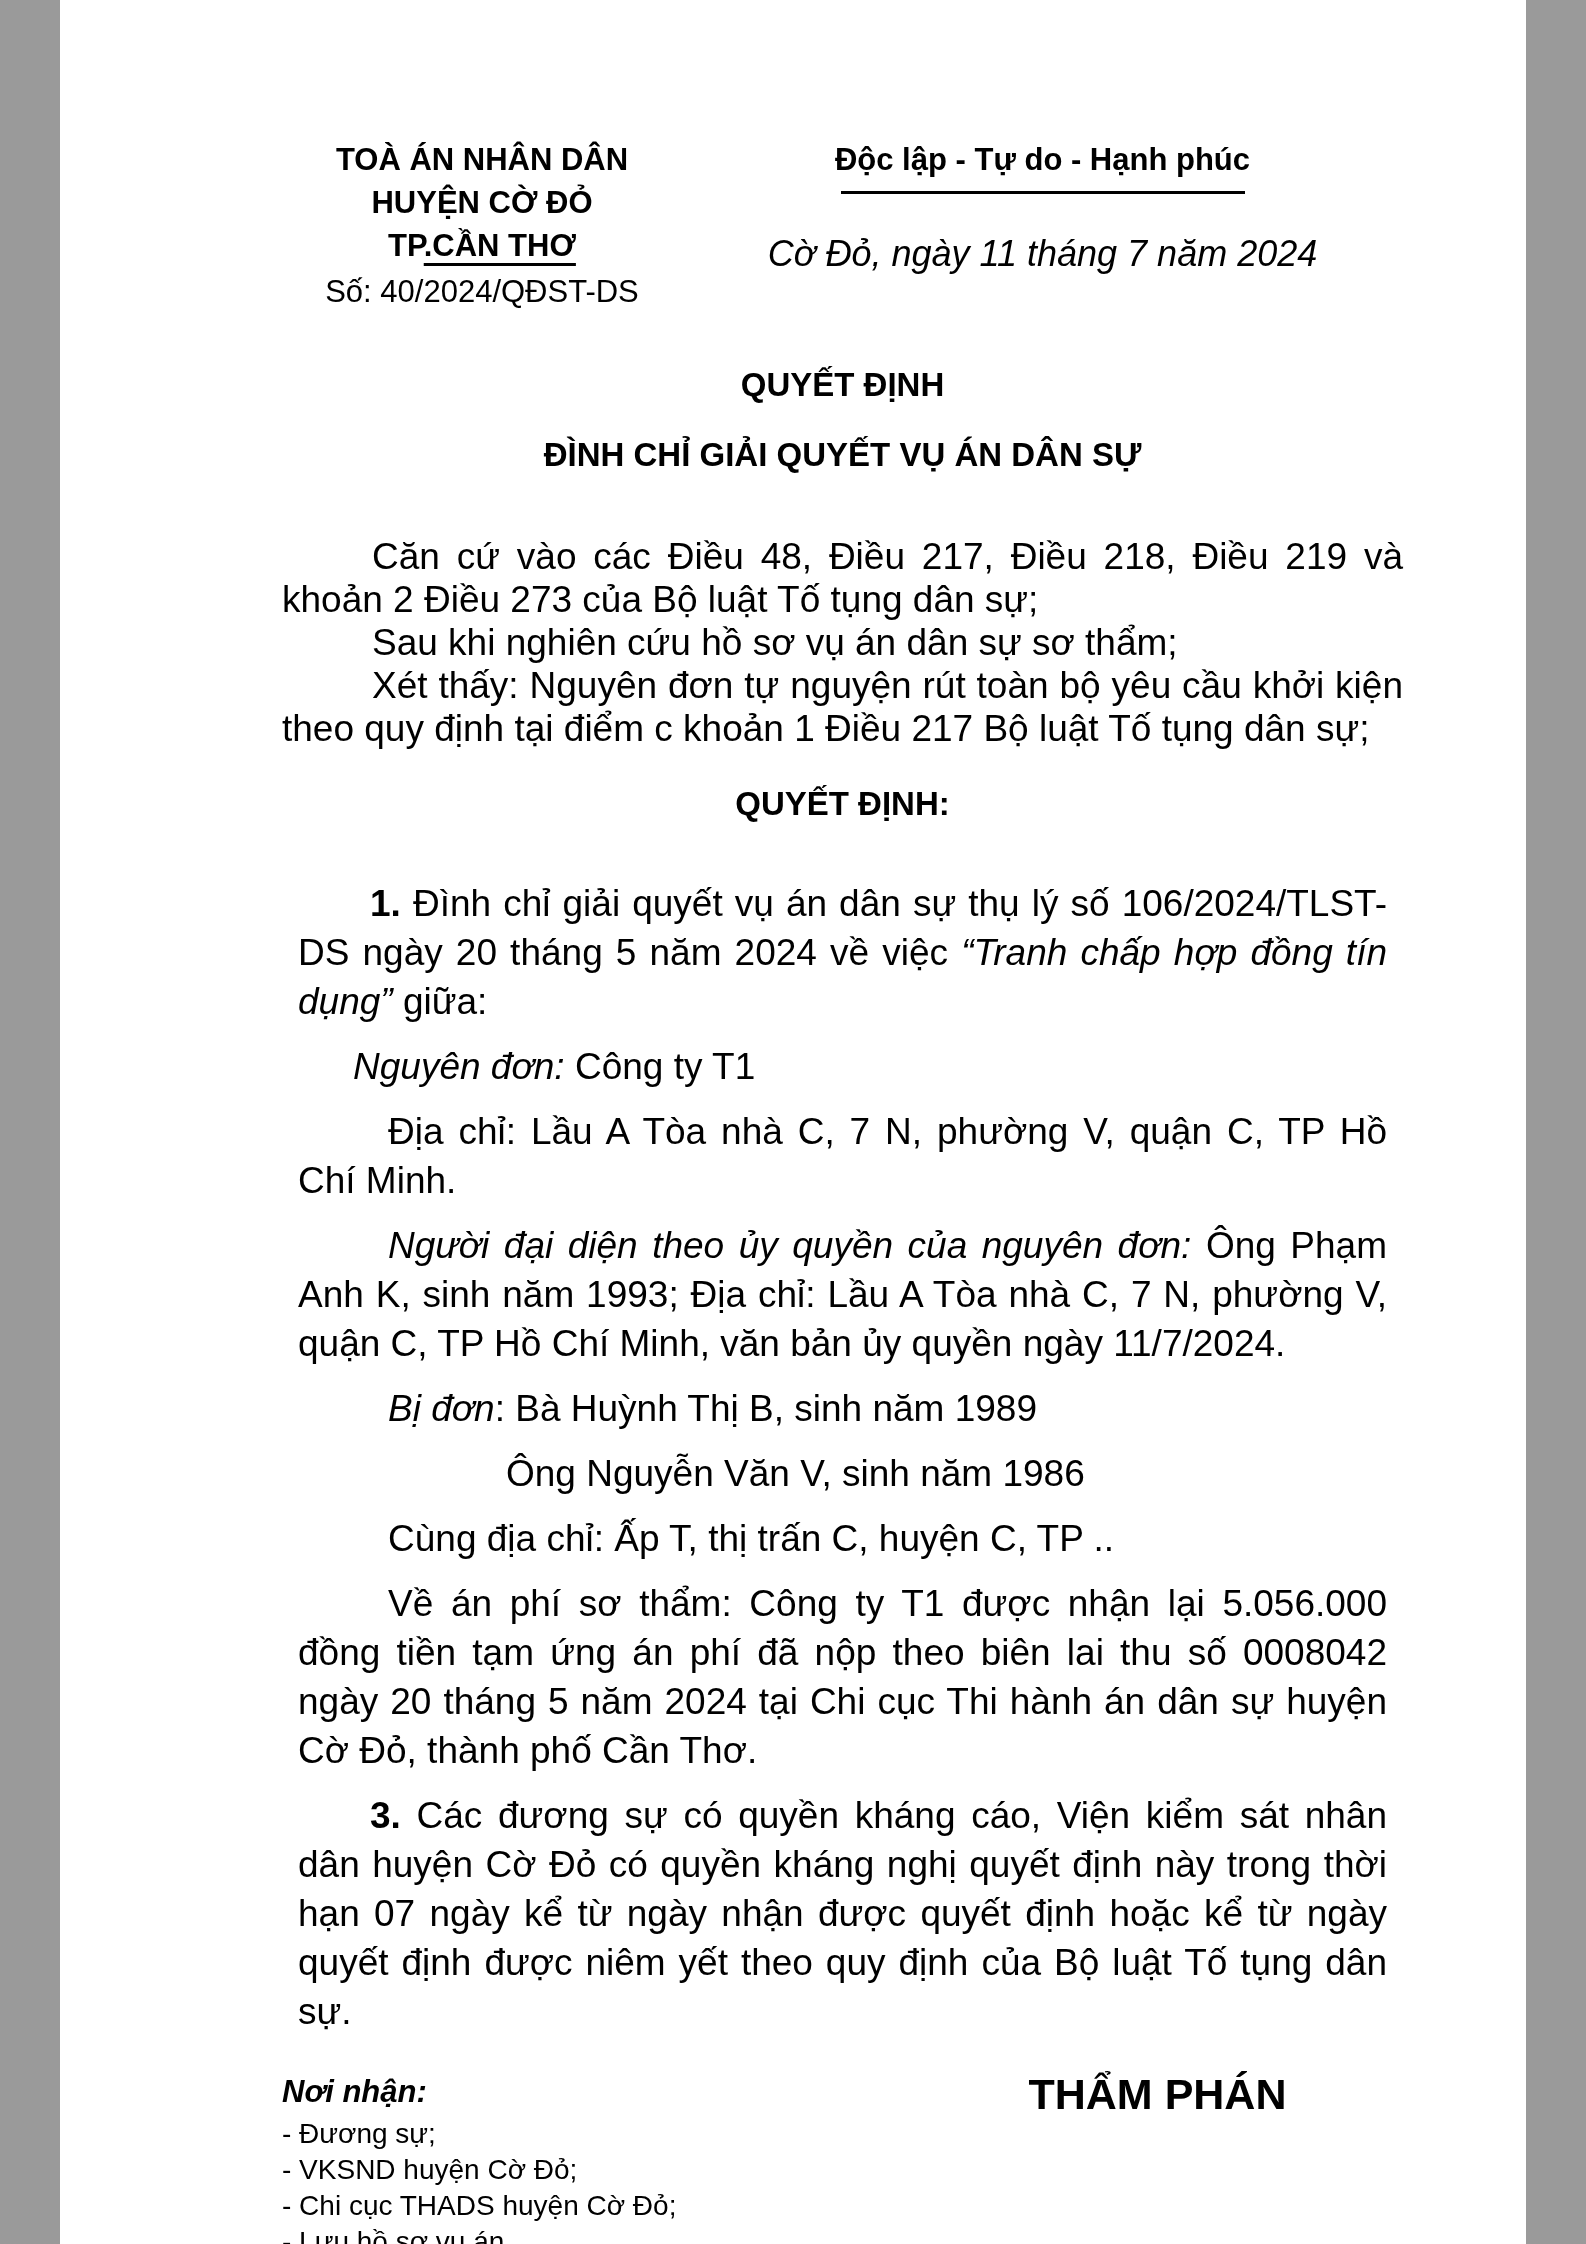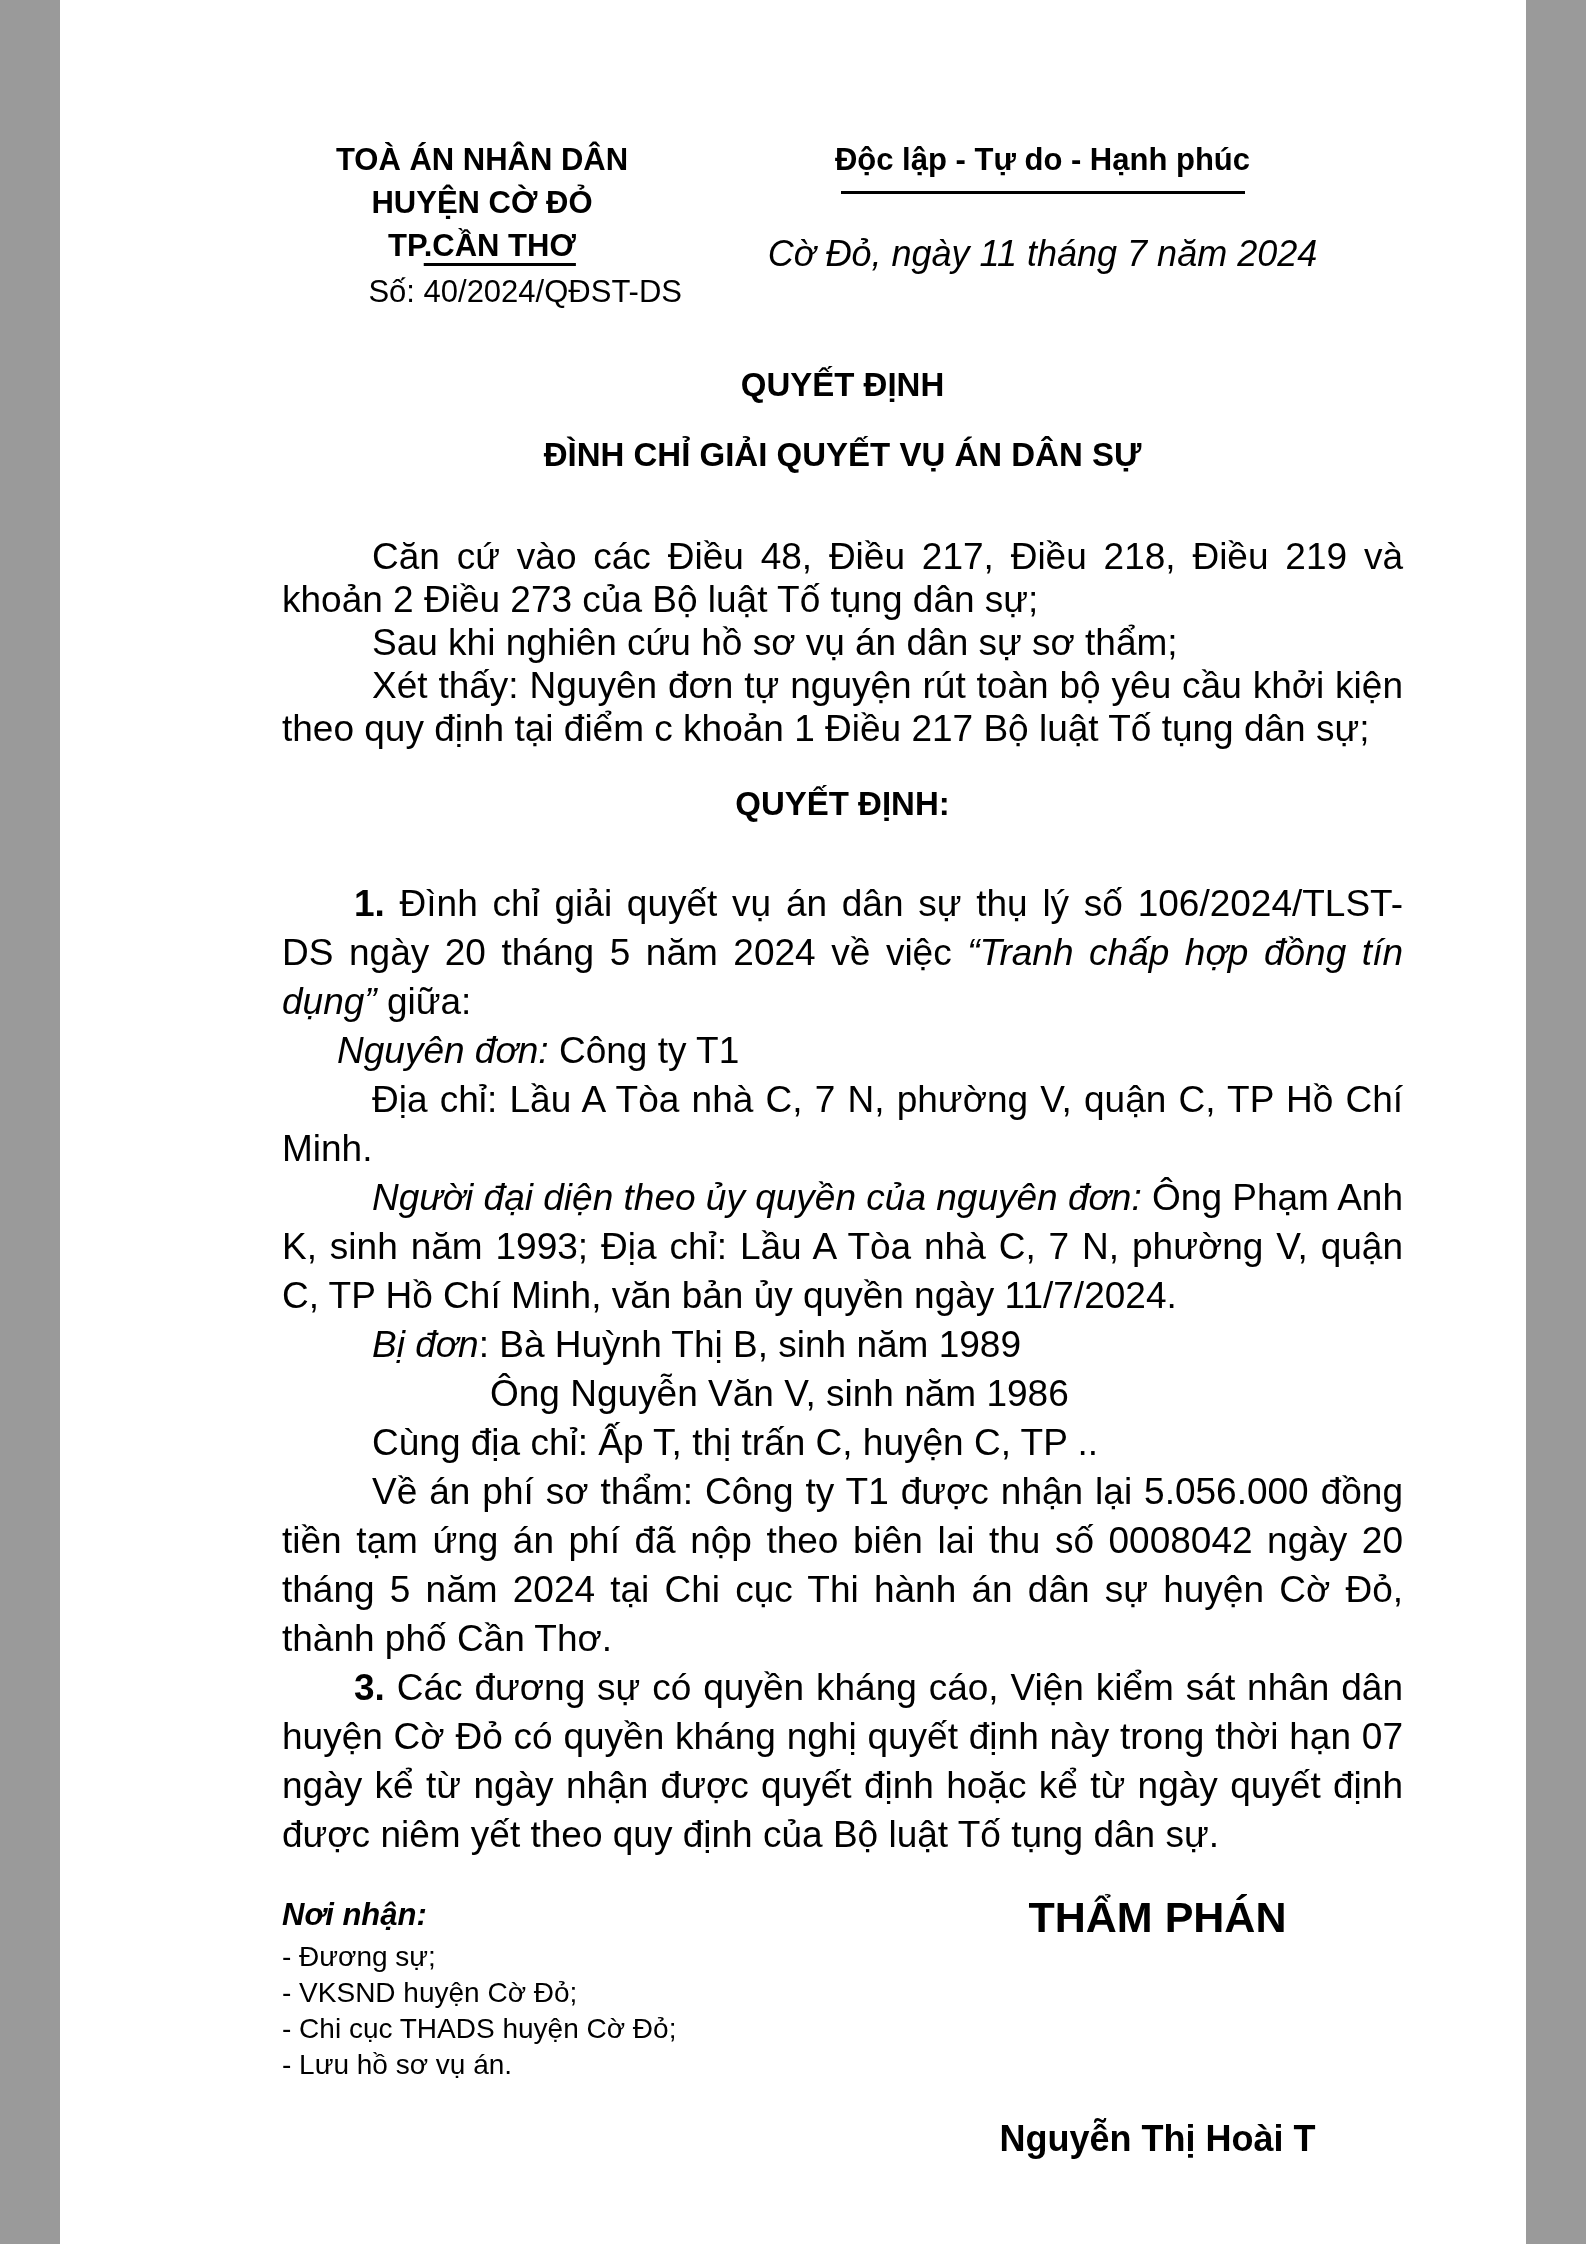--- a/index.html
+++ b/index.html
@@ -6,34 +6,34 @@
   .page{
     width:1466px;height:2244px;background:#ffffff;color:#000;
     font-family:Liberation Sans, sans-serif;
     box-sizing:border-box;padding:138px 123px 0 222px;
     position:relative;overflow:hidden;margin:0 auto;
   }
   
   .hdr{display:flex;align-items:flex-start;}
   .hdr-left{width:400px;text-align:center;font-weight:bold;font-size:31px;line-height:43px;}
   .hdr-left .tp-underline{text-decoration:underline;text-decoration-thickness:3px;text-underline-offset:7px;}
-  .hdr-left .doc-no{font-weight:normal;font-size:31px;margin-top:3px;text-align:right;}
+  .hdr-left .doc-no{font-weight:normal;font-size:31px;margin-top:3px;}
   .hdr-right{flex:1;text-align:center;font-weight:bold;font-size:31px;line-height:43px;}
   .motto-rule{width:404px;height:0;border-top:3px solid #000;margin:10px auto 0;}
   .hdr-date{font-weight:normal;font-style:italic;font-size:36px;margin-top:38px;}
   
   .title{ text-align:center;font-weight:bold;font-size:33px;line-height:44px;}
   .title1{margin-top:50px;}
   .title2{margin-top:26px;}
   .title3{margin-top:32px;}
   
   .preamble{margin-top:58px;}
   .preamble p{margin:0;font-size:37px;line-height:43px;text-align:justify;text-indent:90px;}
   .bodyblock{margin-top:53px;}
-  .bodyblock p{margin:0;font-size:37px;line-height:49px;text-align:justify;}
+  .bodyblock p{margin:16px;font-size:37px;line-height:49px;text-align:justify;}
   .ind-90{text-indent:90px;}
   .ind-72{text-indent:72px;}
   .ind-55{text-indent:55px;}
   .ind-208{text-indent:208px;}
   
   .footer{display:flex;margin-top:36px;}
   .f-left{width:630px;}
   .f-left .noi-nhan{font-weight:bold;font-style:italic;font-size:31px;line-height:40px;margin:0;}
   .f-left ul{list-style:none;margin:4px 0 0 0;padding:0;}
   .f-left li{font-size:28px;line-height:36px;}

